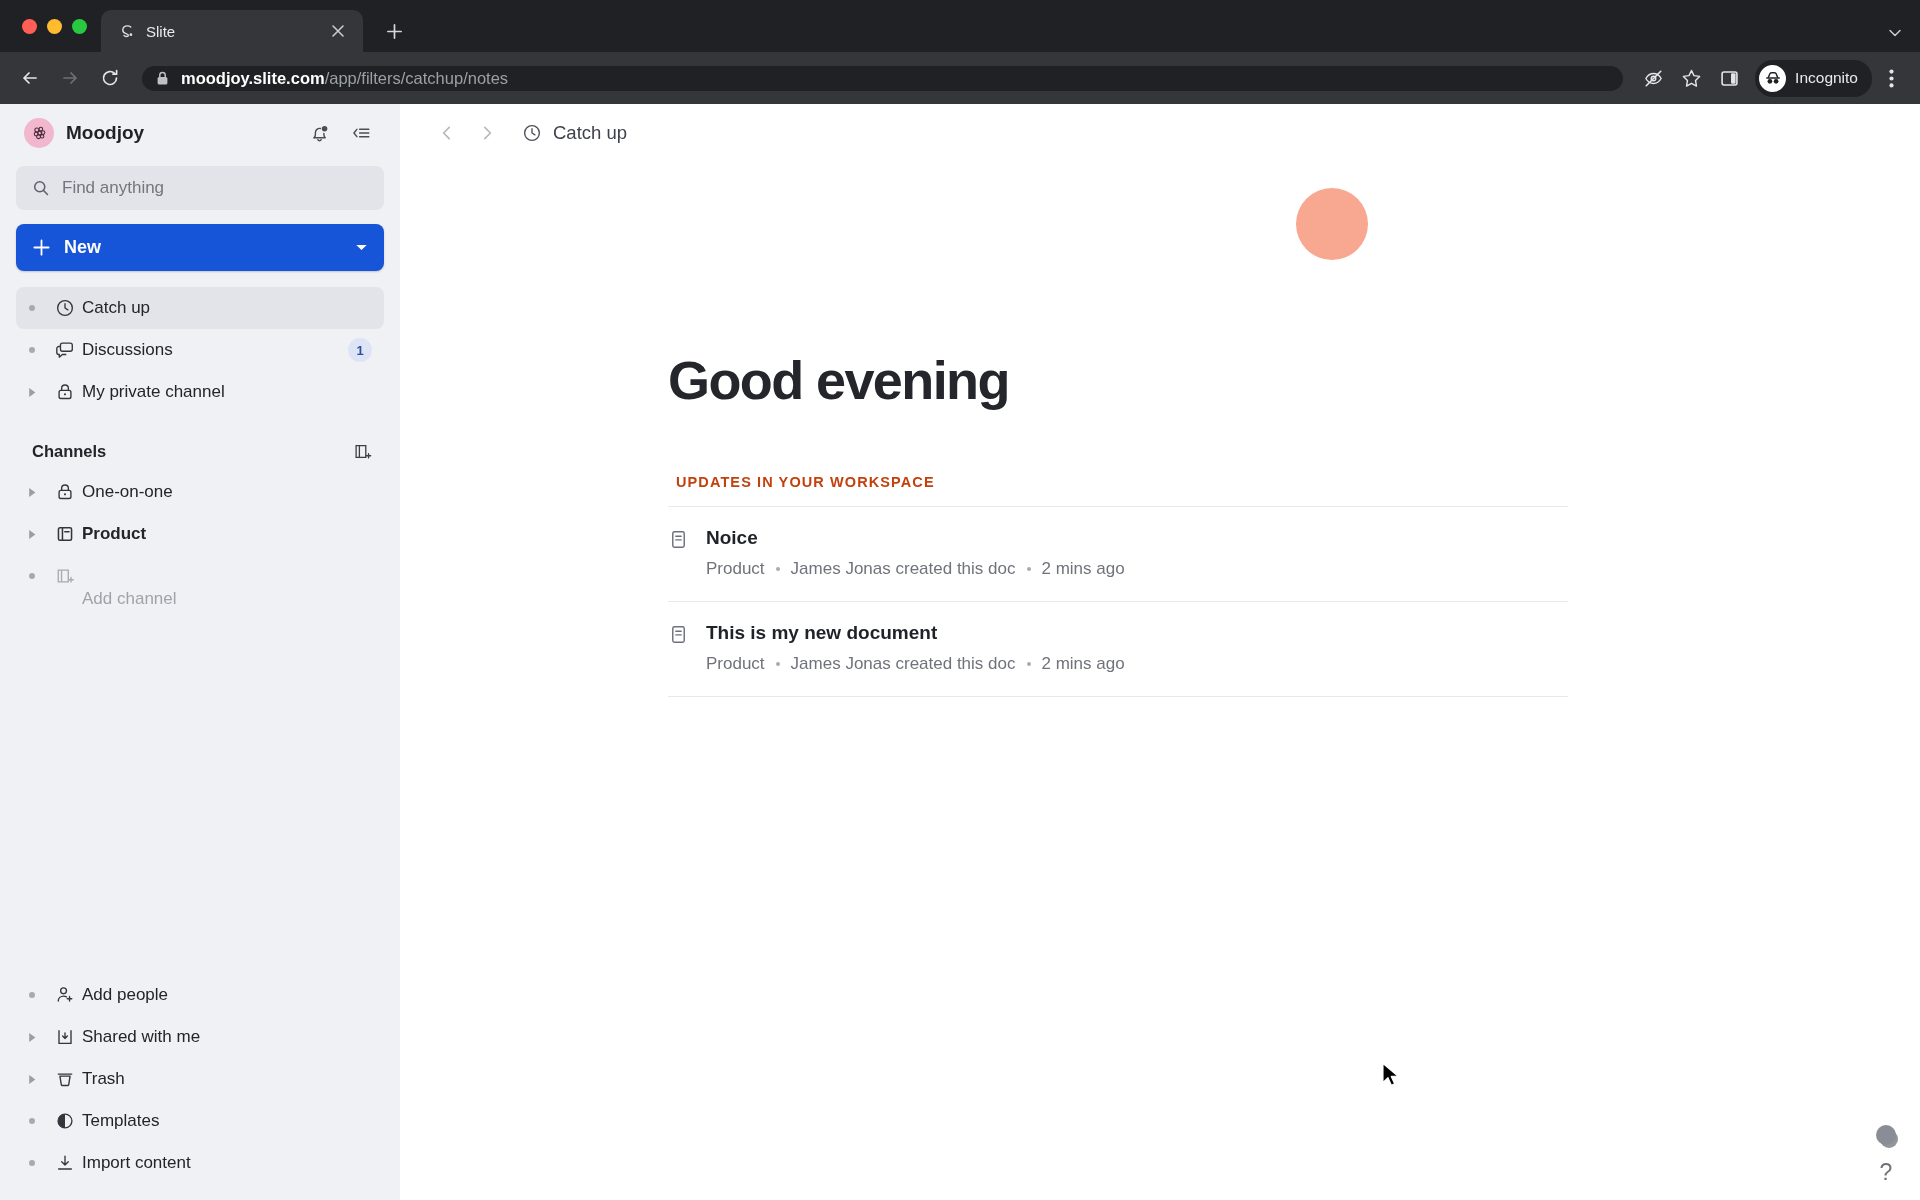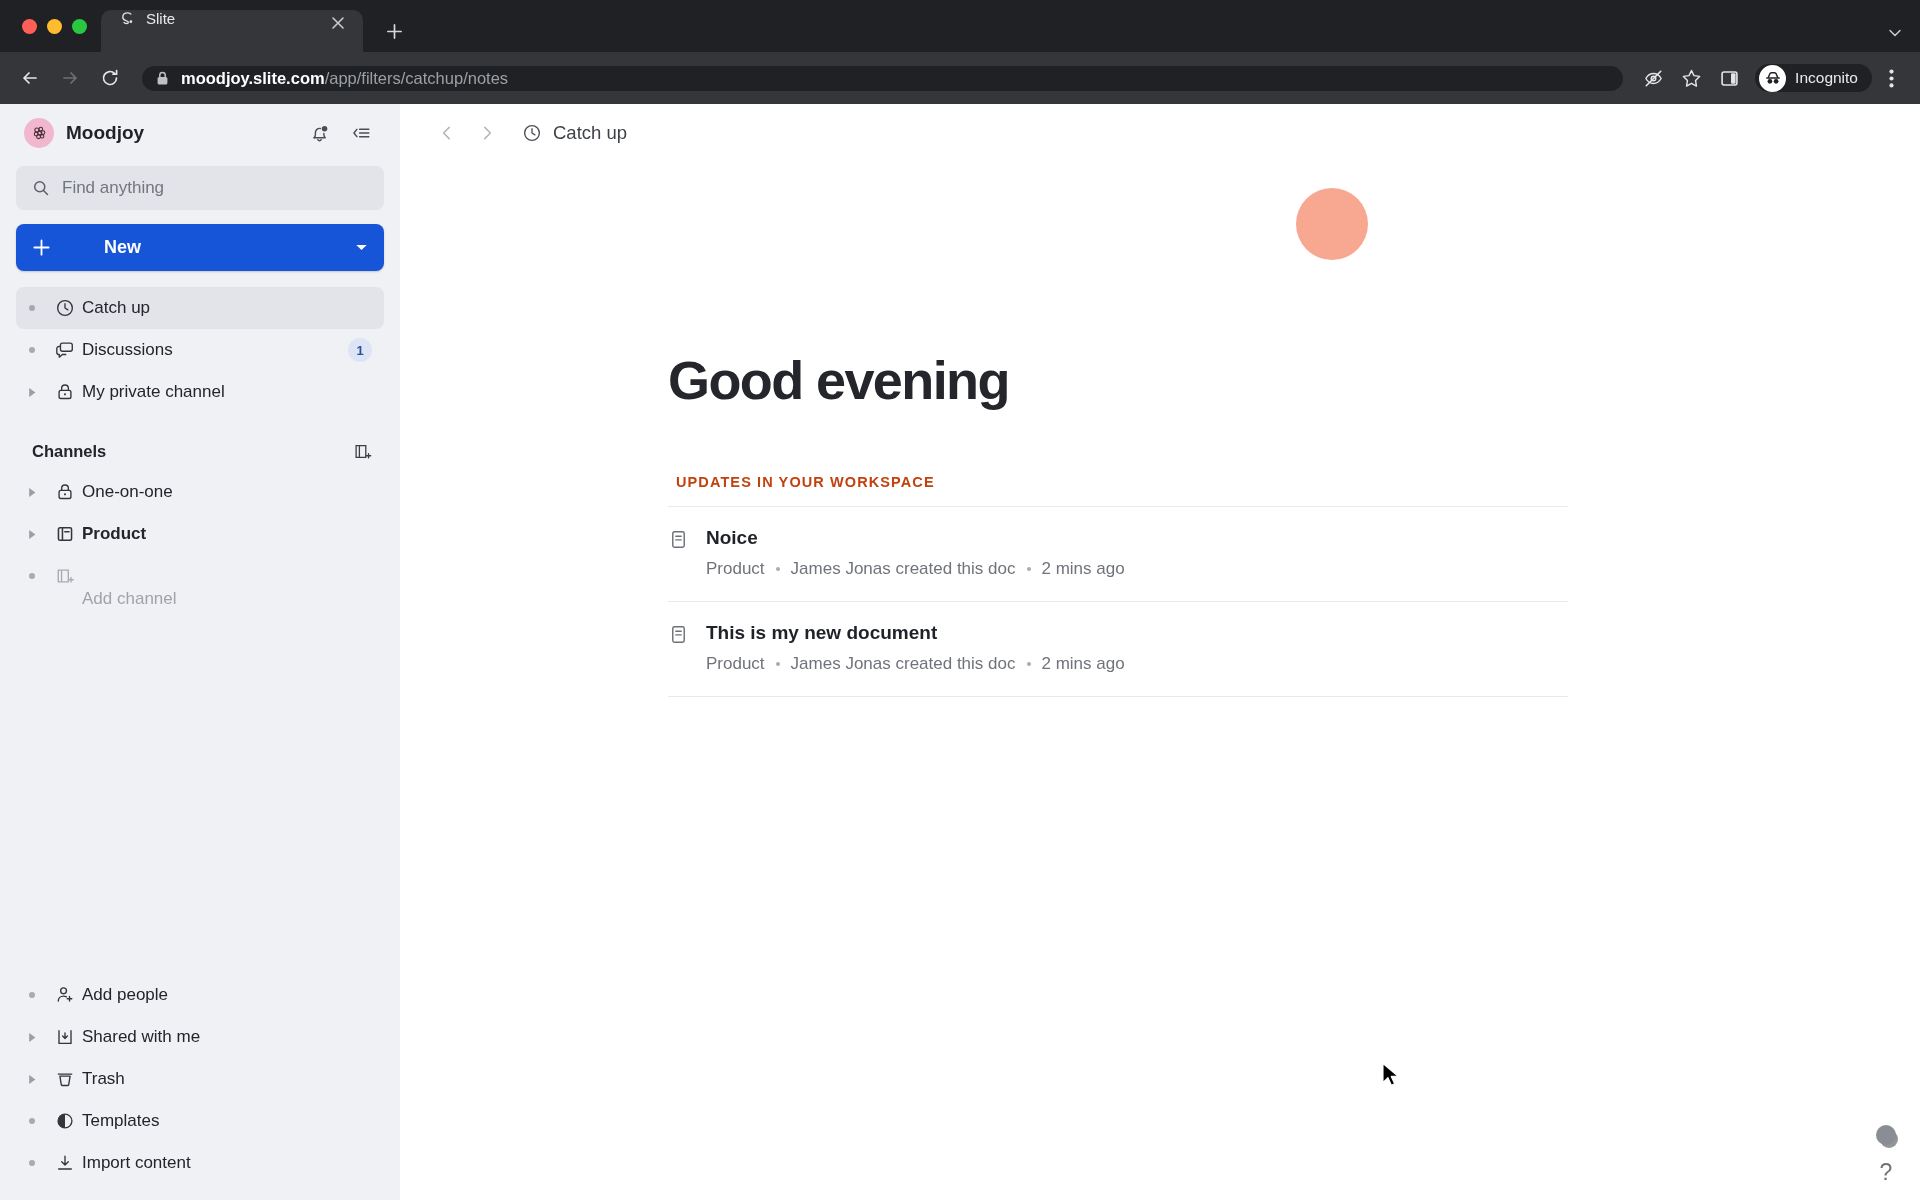--- a/index.html
+++ b/index.html
@@ -27,21 +27,21 @@
   .traffic {
     display: flex; align-items: center; gap: 10px;
     height: 52px; padding: 0 14px 0 8px;
   }
   .dot { width: 15px; height: 15px; border-radius: 50%; }
   .dot.red { background: #ff5f57; }
   .dot.yellow { background: #febc2e; }
   .dot.green { background: #28c840; }
 
   .tab {
-    display: flex; align-items: flex-start;
+    display: flex; align-items: center;
     height: 42px;
     width: 262px;
     background: #35363a;
     border-radius: 10px 10px 0 0;
     padding: 0 12px 0 18px;
     gap: 10px;
     position: relative;
   }
   .tab-favicon {
     width: 17px; height: 17px;
@@ -100,21 +100,21 @@
   }
   .omnibox .lock { display: flex; align-items: center; color: #bdc1c6; flex: none; }
   .url { font-size: 16.5px; white-space: nowrap; overflow: hidden; }
   .url .host { color: #ffffff; font-weight: bold; }
   .url .path { color: #9aa0a6; }
   .tb-right { display: flex; align-items: center; gap: 2px; flex: none; }
   .incognito-pill {
     display: flex; align-items: center; gap: 9px;
     background: #202124;
     border-radius: 18px;
-    height: 28px;
+    height: 37px;
     padding: 0 14px 0 4px;
     margin-left: 6px;
   }
   .incog-avatar {
     width: 27px; height: 27px; border-radius: 50%;
     background: #ffffff;
     display: flex; align-items: center; justify-content: center;
     flex: none;
   }
   .incog-label { color: #e8eaed; font-size: 15.5px; }
@@ -171,21 +171,21 @@
     margin: 14px 16px 0 16px;
     height: 47px;
     background: #1654d8;
     border-radius: 8px;
     display: flex; align-items: center;
     padding: 0 16px;
     gap: 13px;
     color: #fff;
     box-shadow: 0 1px 2px rgba(0,0,0,.18);
   }
-  .new-btn .lbl { font-size: 18px; font-weight: bold; flex: 1; margin-left: 40px; }
+  .new-btn .lbl { font-size: 18px; font-weight: bold; flex: 1; }
 
   .nav { margin-top: 16px; padding: 0 16px; }
   .nav-row {
     display: flex; align-items: center;
     height: 42px;
     border-radius: 8px;
     padding-right: 12px;
     gap: 0;
   }
   .nav-row.active { background: #e2e4e9; }

